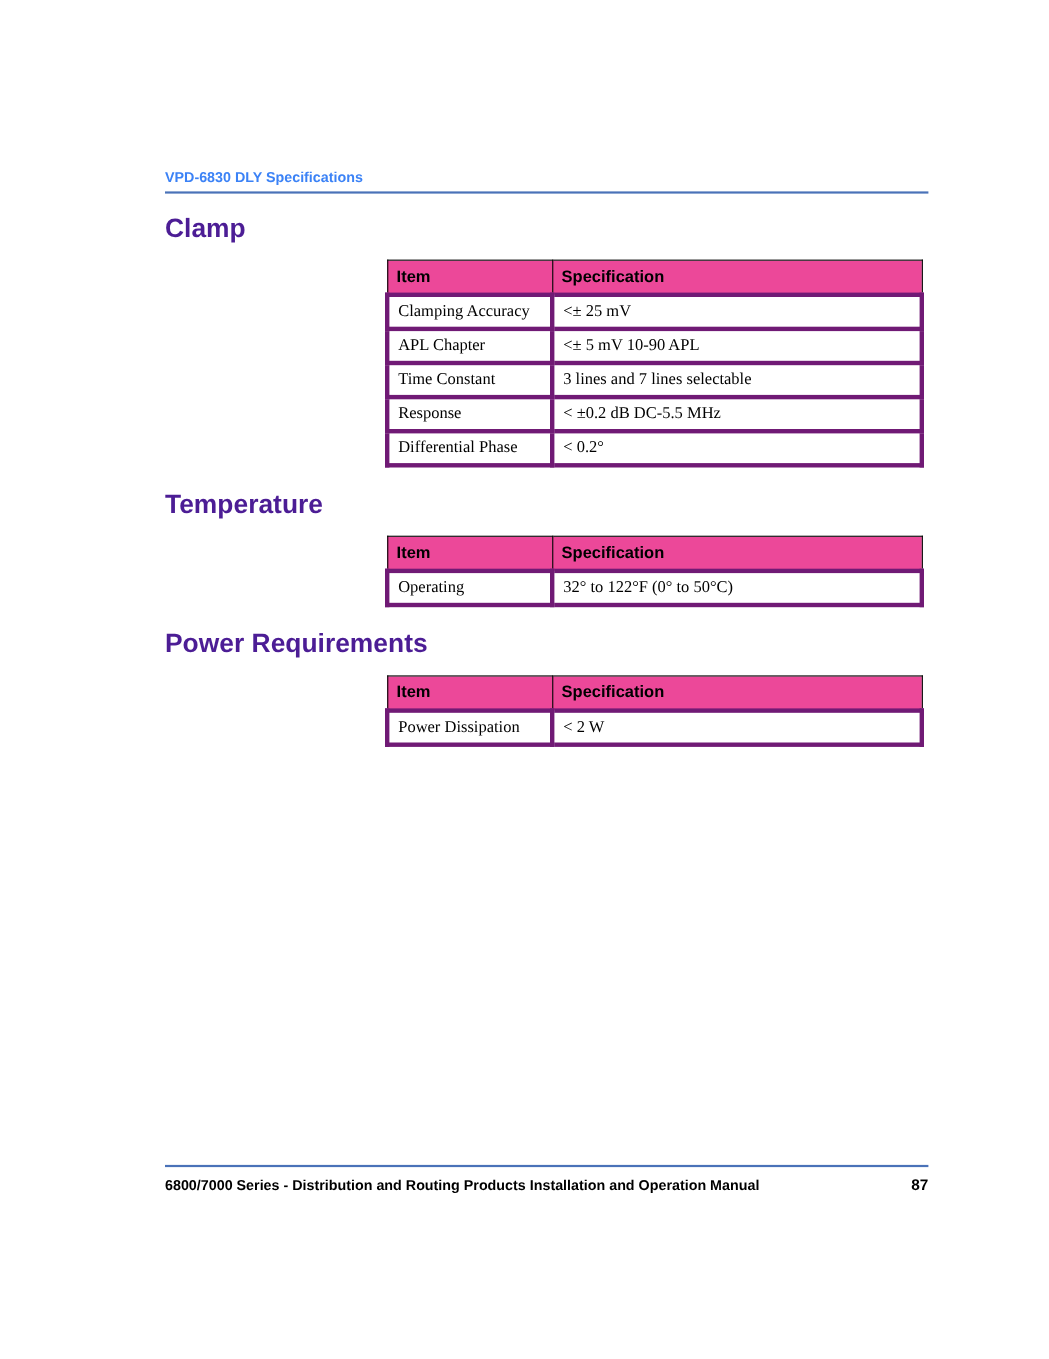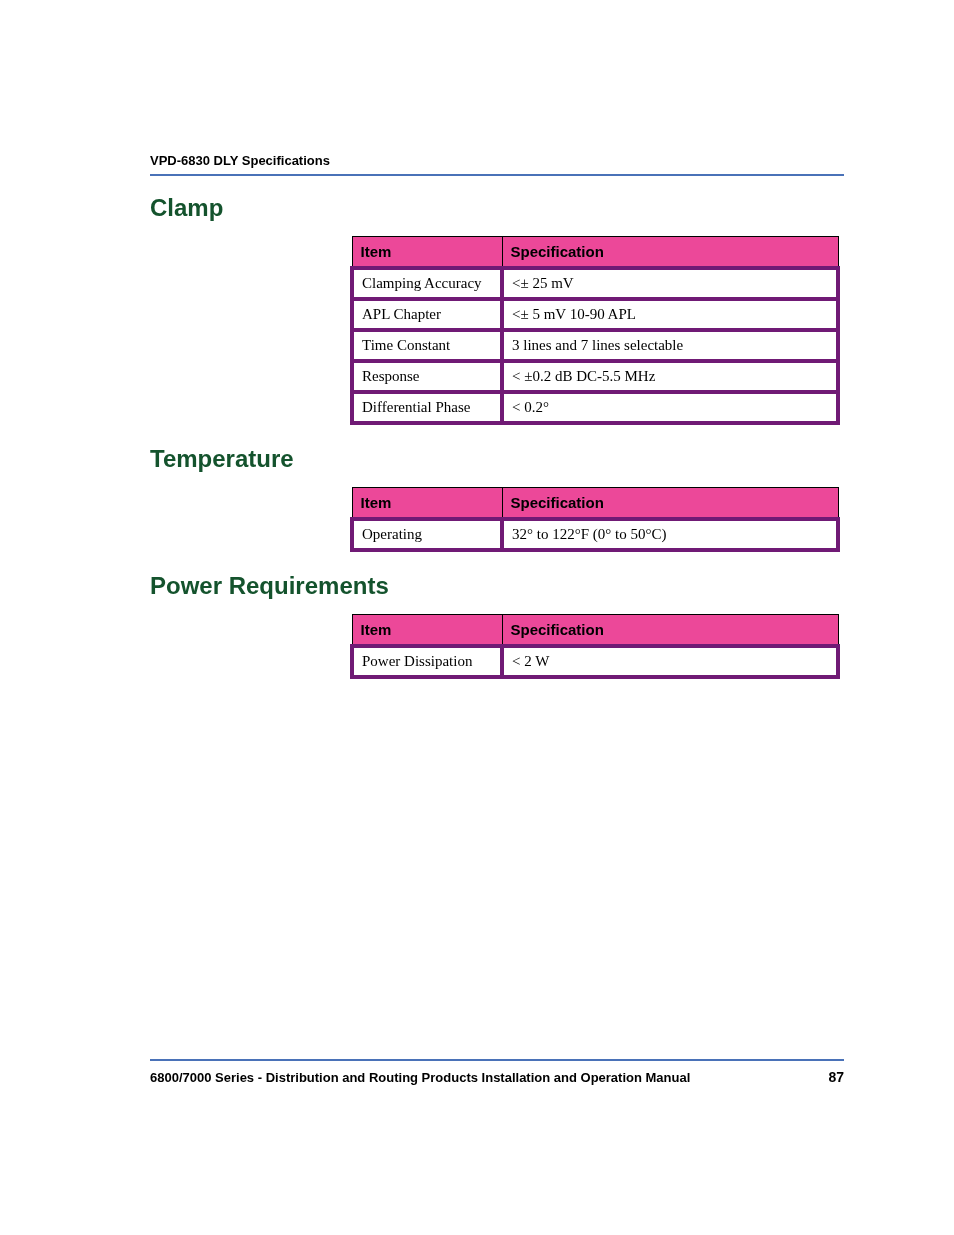--- a/index.html
+++ b/index.html
@@ -18,30 +18,30 @@
   .page {
     padding: 153px 110px 0 150px;
   }
   .header-row {
     display: flex;
     justify-content: space-between;
     align-items: baseline;
     font-family: Arial, Helvetica, sans-serif;
     font-weight: bold;
     font-size: 13px;
-    color: #000000;
+    color: #3b82f6;
     padding-bottom: 6px;
     border-bottom: 2px solid #4a72b8;
     margin-bottom: 18px;
   }
   .section-heading {
     font-family: Arial, Helvetica, sans-serif;
     font-weight: bold;
     font-size: 24px;
-    color: #14532d;
+    color: #4c1d95;
     margin-bottom: 14px;
     margin-top: 20px;
   }
   .section-heading.first {
     margin-top: 0;
   }
   .spec-table {
     border-collapse: collapse;
     margin-left: 200px;
     width: 490px;

